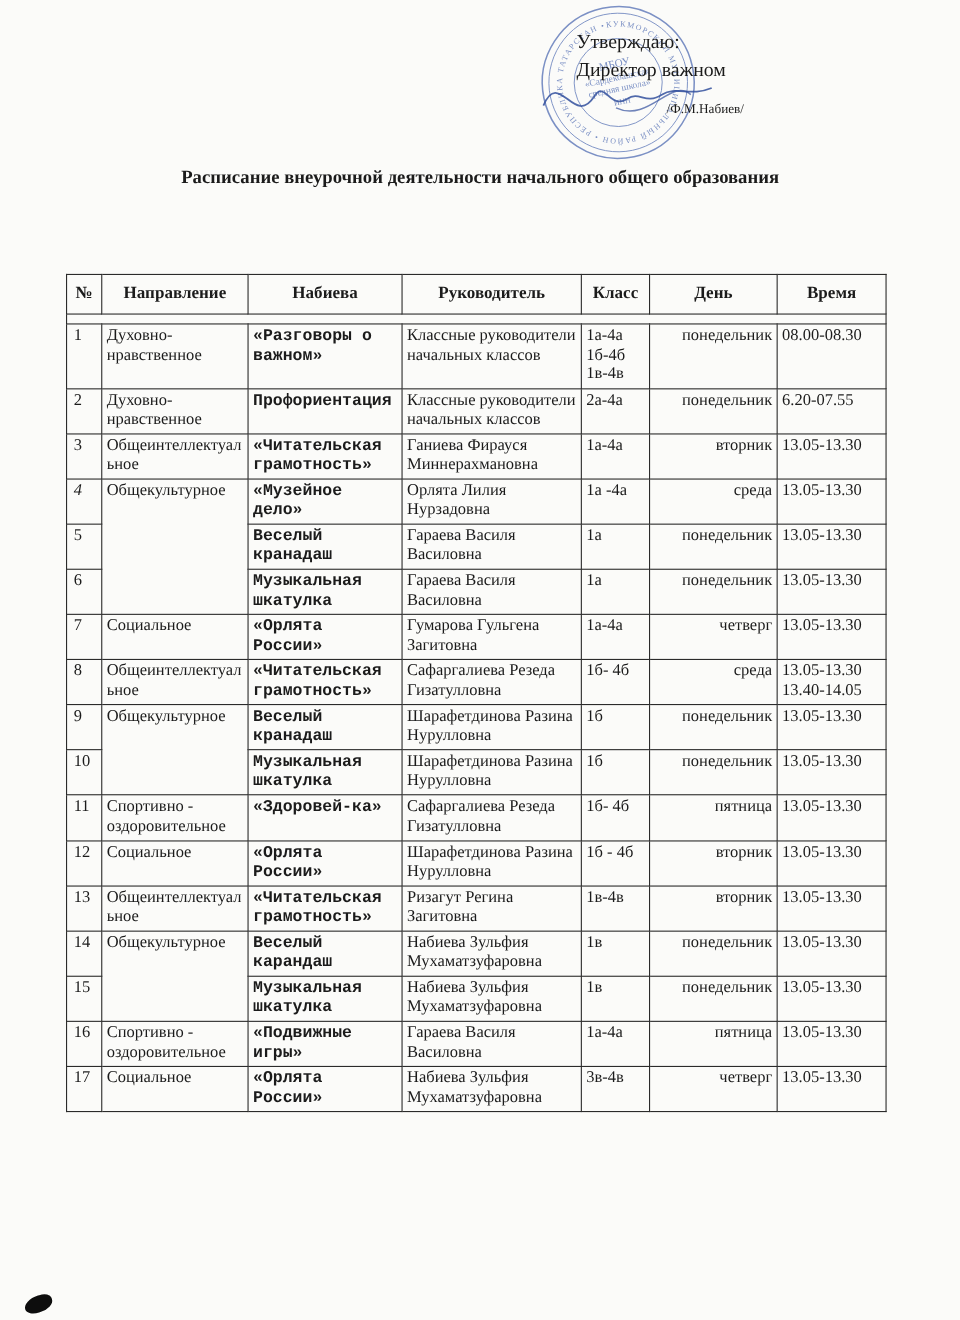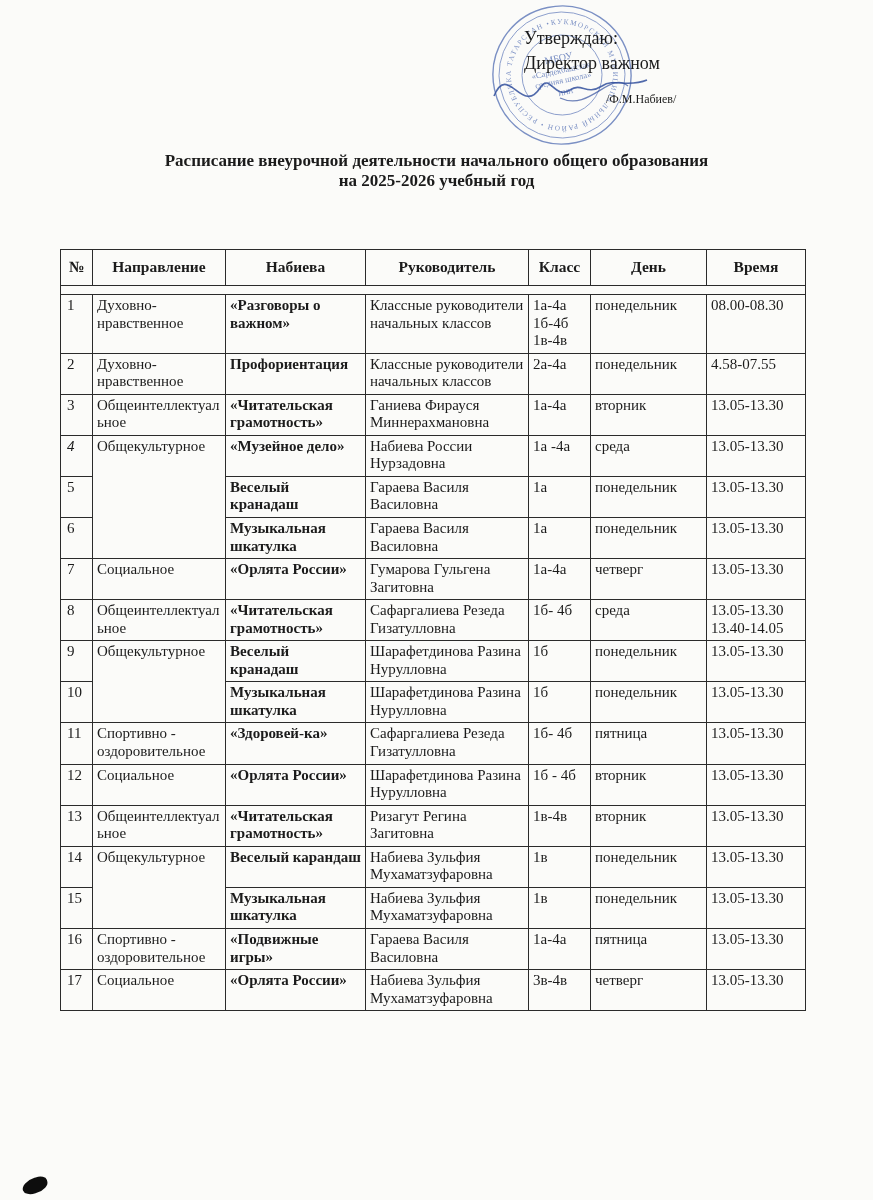--- a/index.html
+++ b/index.html
@@ -42,23 +42,23 @@
     padding: 2px 4px 3px 4px;
     line-height: 1.17;
   }
   .schedule th {
     font-weight: bold; text-align: center; vertical-align: middle;
     height: 36px; font-size: 15.5px;
   }
   .schedule tr.spacer td { height: 9px; padding: 0; }
   td.c-num  { padding-left: 6px; }
   td.c-dir  { overflow-wrap: anywhere; }
-  td.c-name { font-weight: bold; }
+  td.c-name { font-weight: bold; font-family: Liberation Mono, monospace; }
   td.c-grade{ white-space: pre-line; }
-  td.c-day  { text-align: left; }
+  td.c-day  { text-align: right; }
   td.c-time { white-space: pre-line; }
   .artifact {
     position: absolute; left: 22px; top: 1178px;
     width: 26px; height: 15px;
     background: #0d0d0d;
     border-radius: 60% 40% 55% 45%;
     transform: rotate(-18deg);
   }
 </style>
 </head>
@@ -87,21 +87,20 @@
   </div>
 
   <div class="approval">
     <div>Утверждаю:</div>
     <div>Директор важном</div>
   </div>
   <div class="signatory">/Ф.М.Набиев/</div>
 
   <div class="title-block">
     <div>Расписание внеурочной деятельности начального общего образования</div>
-    <div>на 2025-2026 учебный год</div>
   </div>
 
   <div class="table-wrap">
     <table class="schedule">
       <colgroup>
         <col style="width:32px">
           <col style="width:133px">
           <col style="width:140px">
         <col style="width:163px">
           <col style="width:62px">
@@ -134,36 +133,36 @@
             <td class="c-day">понедельник</td>
             <td class="c-time">08.00-08.30</td>
           </tr>
           <tr>
             <td class="c-num">2</td>
             <td class="c-dir">Духовно-нравственное</td>
             <td class="c-name">Профориентация</td>
             <td class="c-leader">Классные руководители начальных классов</td>
             <td class="c-grade">2а-4а</td>
             <td class="c-day">понедельник</td>
-            <td class="c-time">4.58-07.55</td>
+            <td class="c-time">6.20-07.55</td>
           </tr>
           <tr>
             <td class="c-num">3</td>
             <td class="c-dir">Общеинтеллектуальное</td>
             <td class="c-name">«Читательская грамотность»</td>
             <td class="c-leader">Ганиева Фирауся Миннерахмановна</td>
             <td class="c-grade">1а-4а</td>
             <td class="c-day">вторник</td>
             <td class="c-time">13.05-13.30</td>
           </tr>
           <tr>
             <td class="c-num" style="font-style: italic;">4</td>
             <td class="c-dir" rowspan="3">Общекультурное</td>
             <td class="c-name">«Музейное дело»</td>
-            <td class="c-leader">Набиева России Нурзадовна</td>
+            <td class="c-leader">Орлята Лилия Нурзадовна</td>
             <td class="c-grade">1а -4а</td>
             <td class="c-day">среда</td>
             <td class="c-time">13.05-13.30</td>
           </tr>
           <tr>
             <td class="c-num">5</td>
             <td class="c-name">Веселый кранадаш</td>
             <td class="c-leader">Гараева Василя Василовна</td>
             <td class="c-grade">1а</td>
             <td class="c-day">понедельник</td>

